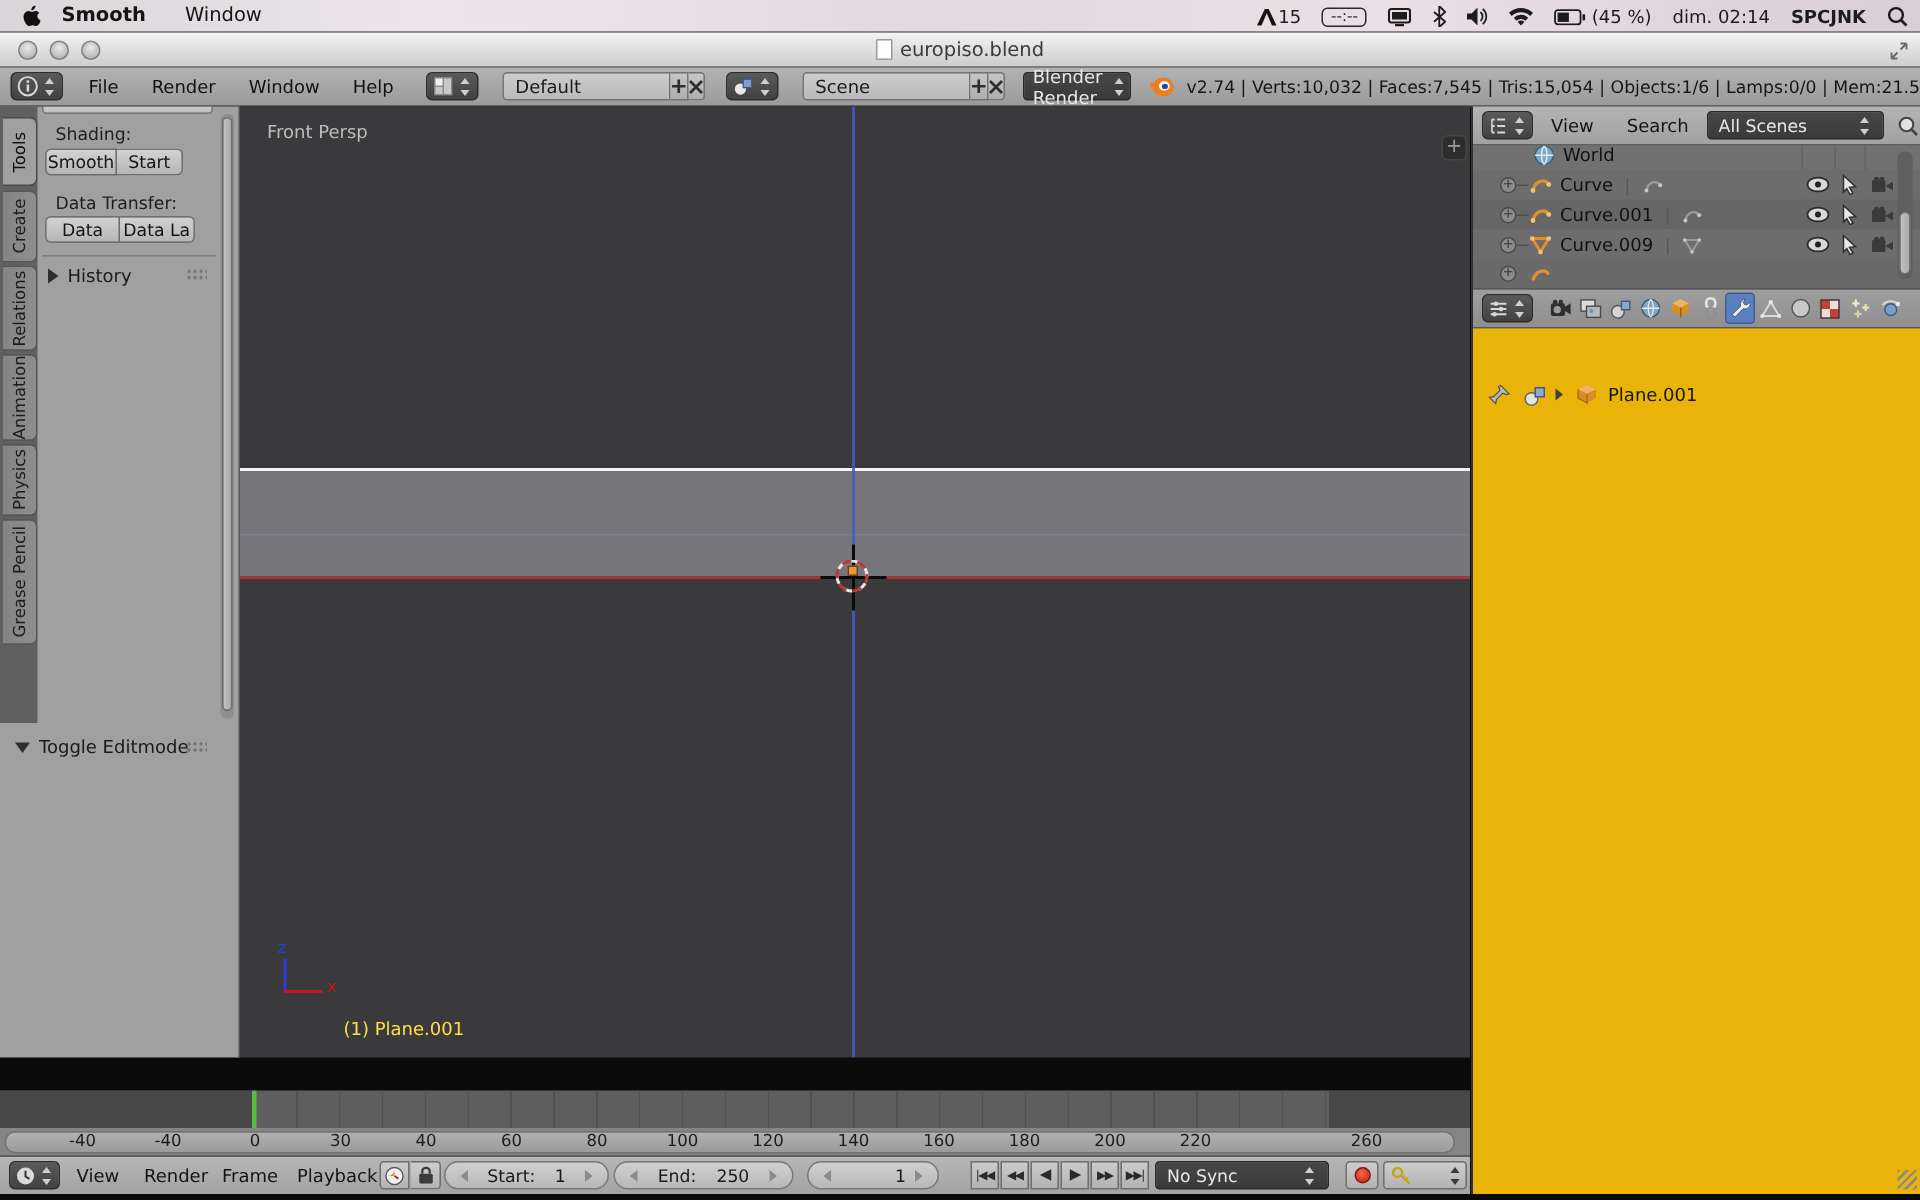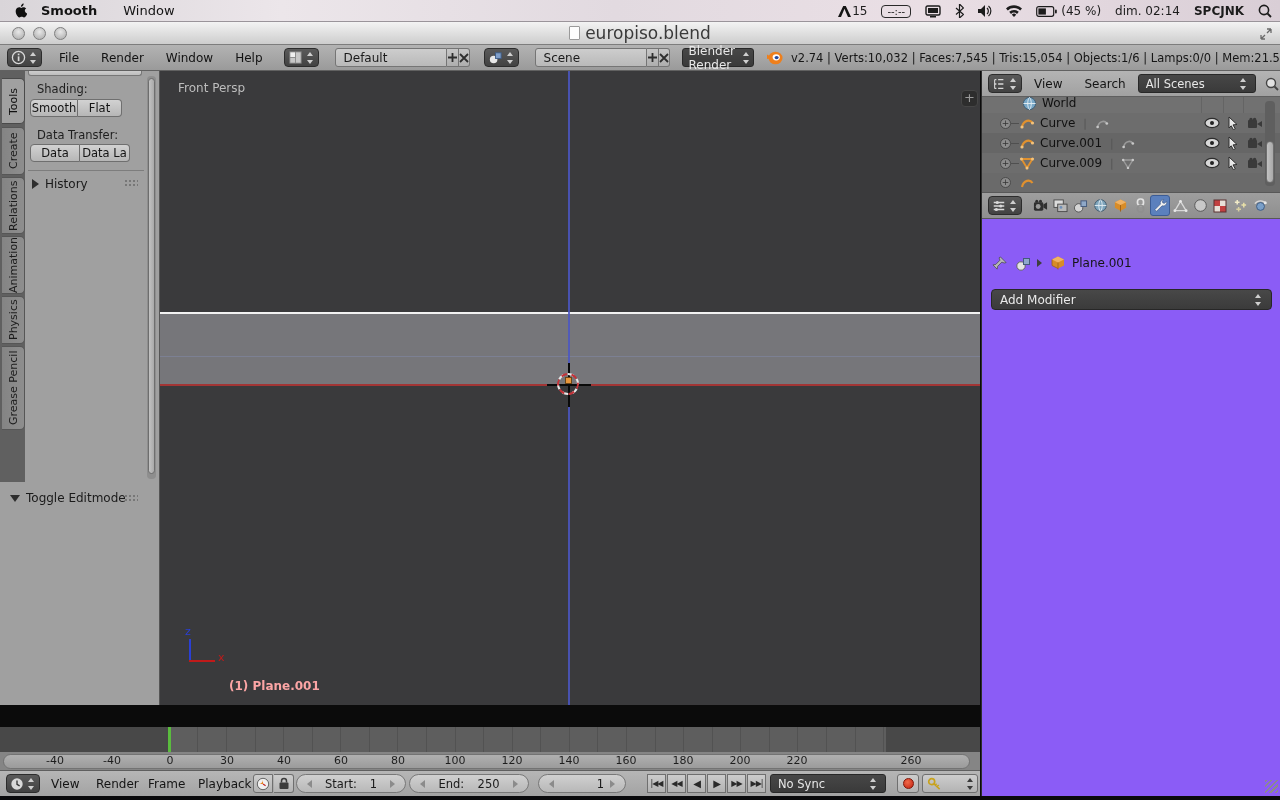--- a/index.html
+++ b/index.html
@@ -12,21 +12,21 @@
   .menubar { left:0; top:0; width:1280px; height:22px;
     background:linear-gradient(90deg,#d9d5d9 0%,#ece6ea 22%,#e2dae0 48%,#eadfe5 72%,#d9ced6 100%);
     border-bottom:1px solid #9a949a; display:flex; align-items:center; font-size:13px; color:#141414; }
   .menubar .app { font-weight:bold; }
   .mb-right { position:absolute; right:8px; top:0; height:22px; display:flex; align-items:center; gap:14px; font-size:12px; color:#1c1c1c; }
   .mb-ico { display:inline-flex; align-items:center; }
 
   
   .titlebar { left:0; top:22px; width:1280px; height:23px;
     background:linear-gradient(#f3f3f3,#cdcdcd); border-bottom:1px solid #7d7d7d;
-    display:flex; align-items:center; justify-content:center; font-size:17px; color:#3a3a3a; }
+    display:flex; align-items:center; justify-content:center; font-size:13px; color:#3a3a3a; }
   .tl-btn { position:absolute; top:5px; width:13px; height:13px; border-radius:50%;
     background:radial-gradient(circle at 50% 35%,#e8e8e8,#a8a8a8); border:1px solid #7f7f7f; }
   .doc-ico { width:11px; height:14px; background:#fdfdfd; border:1px solid #9a9a9a; border-radius:1px; margin-right:5px; }
   .win-resize { position:absolute; right:8px; top:6px; width:12px; height:12px; color:#6a6a6a; font-size:10px; }
 
   
   .bheader { left:0; top:45px; width:1280px; height:26px;
     background:linear-gradient(#b3b3b3,#9a9a9a); border-bottom:1px solid #616161;
     display:flex; align-items:center; font-size:12px; color:#121212; overflow:hidden; }
   .hmenu { padding:0 11px; }
@@ -125,21 +125,21 @@
   .expand { width:11px; height:11px; border-radius:50%; border:1px solid #4a4a4a; background:#8c8c8c;
     display:flex; align-items:center; justify-content:center; color:#333; font-size:9px; line-height:9px; }
   .sep-bar { color:#555; margin:0 5px; font-size:11px; }
   .hscroll { position:absolute; left:4px; top:124px; width:276px; height:11px; border-radius:6px;
     background:linear-gradient(#b5b5b5,#9d9d9d); border:1px solid #5c5c5c; }
   .props-hdr { position:absolute; left:0; top:121px; width:299px; height:27px;
     background:linear-gradient(#9e9e9e,#8f8f8f); border-top:1px solid #585858; border-bottom:1px solid #585858;
     display:flex; align-items:center; }
   .ptab { width:20px; height:21px; display:flex; align-items:center; justify-content:center; border-radius:3px; }
   .ptab.active { background:#5b80bd; border:1px solid #3c5c94; }
-  .propsbody { position:absolute; left:0; top:148px; width:299px; height:577px; background:#8b5cf6; }
+  .propsbody { position:absolute; left:0; top:148px; width:299px; height:577px; background:#eab308; }
   .addmod { position:absolute; left:9px; top:70px; width:281px; height:21px;
     background:linear-gradient(#484848,#3b3b3b); border:1px solid #272727; border-radius:4px;
     color:#e9e9e9; font-size:12px; display:flex; align-items:center; justify-content:space-between; padding:0 8px; }
   .crumb { position:absolute; left:0; top:32px; width:299px; height:24px; display:flex; align-items:center; font-size:12px; color:#151515; }
 
   .bottomstrip { left:0; top:796px; width:1280px; height:4px; background:#0a0a0c; }
   svg { display:block; }
 </style>
 </head>
 <body>
@@ -315,21 +315,21 @@
       </div>
     <div class="vtab" style="top:275px; height:84px;">
         <span>Grease Pencil</span>
       </div>
 
     <span class="shelf-label" style="left:37px; top:11px;">Shading:</span>
     <div class="shelf-btn" style="left:30px; top:28px; width:48px; border-radius:4px 0 0 4px;">
         <span>Smooth</span>
       </div>
     <div class="shelf-btn" style="left:78px; top:28px; width:44px; border-left:none; border-radius:0 4px 4px 0;">
-        <span>Flat</span>
+        <span>Start</span>
       </div>
 
     <span class="shelf-label" style="left:37px; top:57px;">Data Transfer:</span>
     <div class="shelf-btn" style="left:30px; top:73px; width:50px; border-radius:4px 0 0 4px;">
         <span>Data</span>
       </div>
     <div class="shelf-btn" style="left:80px; top:73px; width:50px; border-left:none; border-radius:0 4px 4px 0;">
         <span>Data La</span>
       </div>
 
@@ -367,21 +367,21 @@
     </div>
     <div class="obj-origin" style="left:405px; top:306px;"></div>
 
     <span class="vp-label" style="left:18px; top:10px;">Front Persp</span>
     <div class="plus-btn" style="left:801px; top:19px;"><span>+</span></div>
 
     <div style="position:absolute; left:29px; top:568px; width:2px; height:23px; background:#2a3fd4;"></div>
     <div style="position:absolute; left:29px; top:589px; width:26px; height:2px; background:#c01a1a;"></div>
     <span class="axis-label" style="left:25px; top:554px; color:#2a3fd4;">z</span>
     <span class="axis-label" style="left:58px; top:580px; color:#c01a1a;">x</span>
-    <span class="vp-label" style="left:69px; top:608px; color:#fca5a5;font-weight:bold;">(1) Plane.001</span>
+    <span class="vp-label" style="left:69px; top:608px; color:#fde047;">(1) Plane.001</span>
   </div>
 
 
   <div class="abs tl-canvas">
     <div class="tl-ticks"></div>
     <div class="tl-out" style="left:0; width:170px;"></div>
     <div class="tl-out" style="left:886px; width:94px;"></div>
     <div class="playhead" style="left:168px;"></div>
   </div>
 
@@ -778,23 +778,19 @@
         <span style="margin-left:8px;">
           <svg width="16" height="16" viewBox="0 0 16 16">
               <path d="M8 1.5l6 3v6l-6 3-6-3v-6z" fill="#d88c28"></path>
               <path d="M8 1.5l6 3L8 7.5 2 4.5z" fill="#f0b265"></path>
               <path d="M8 7.5v7M2 4.5v6l6 3" stroke="#a06018" stroke-width=".8" fill="none"></path>
             </svg>
         </span>
         <span style="margin-left:6px;">Plane.001</span>
       </div>
 
-      <div class="addmod">
-        <span>Add Modifier</span>
-        <span class="ud"></span>
-      </div>
 
       <div class="corner-grip" style="right:3px; bottom:3px;"></div>
     </div>
   </div>
 
   <div class="abs bottomstrip"></div>
 </div>
 
 </body></html>

